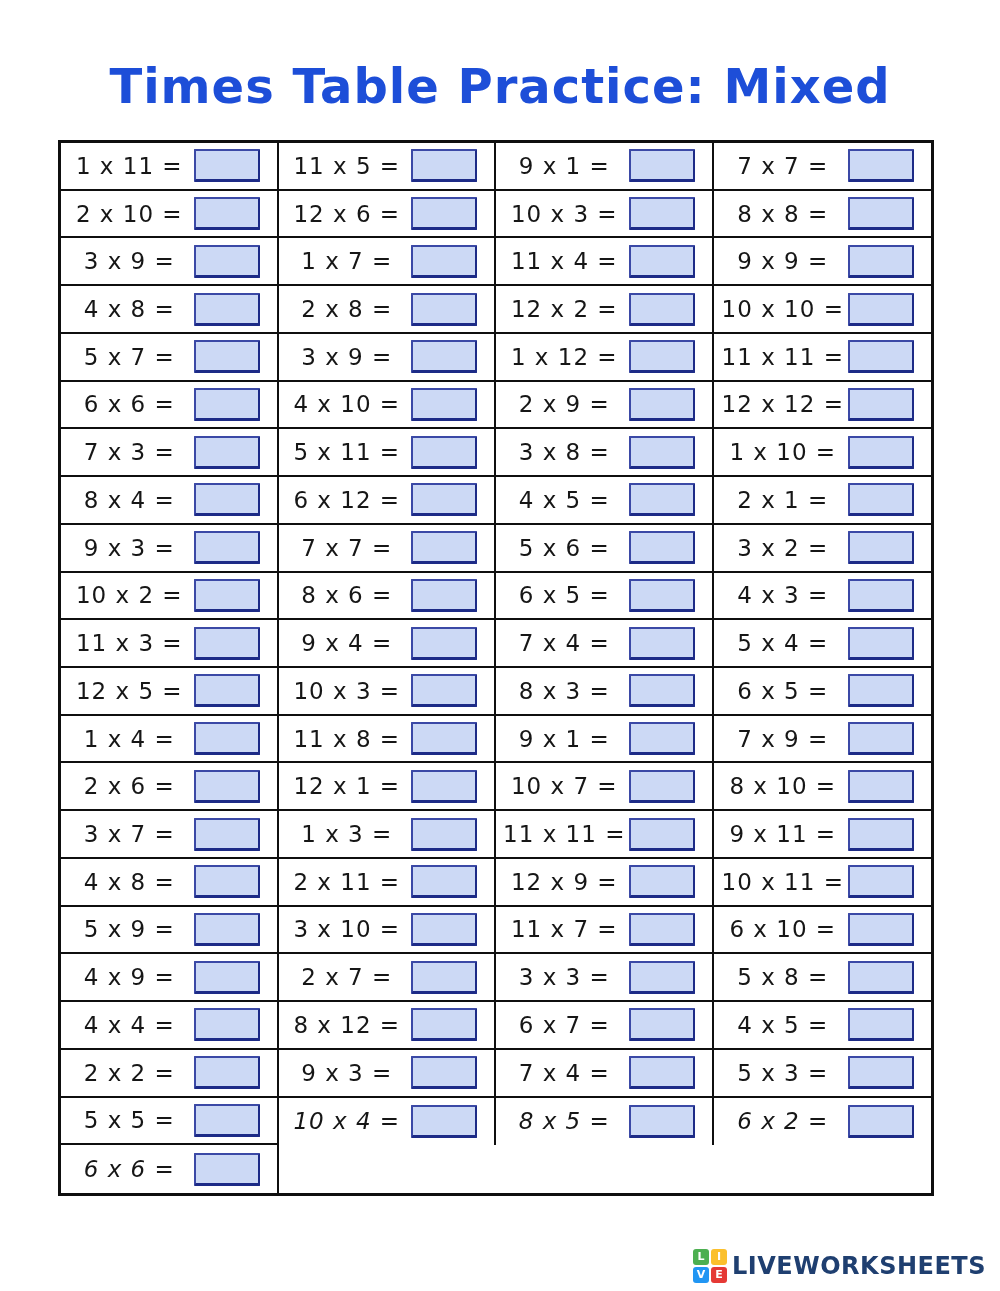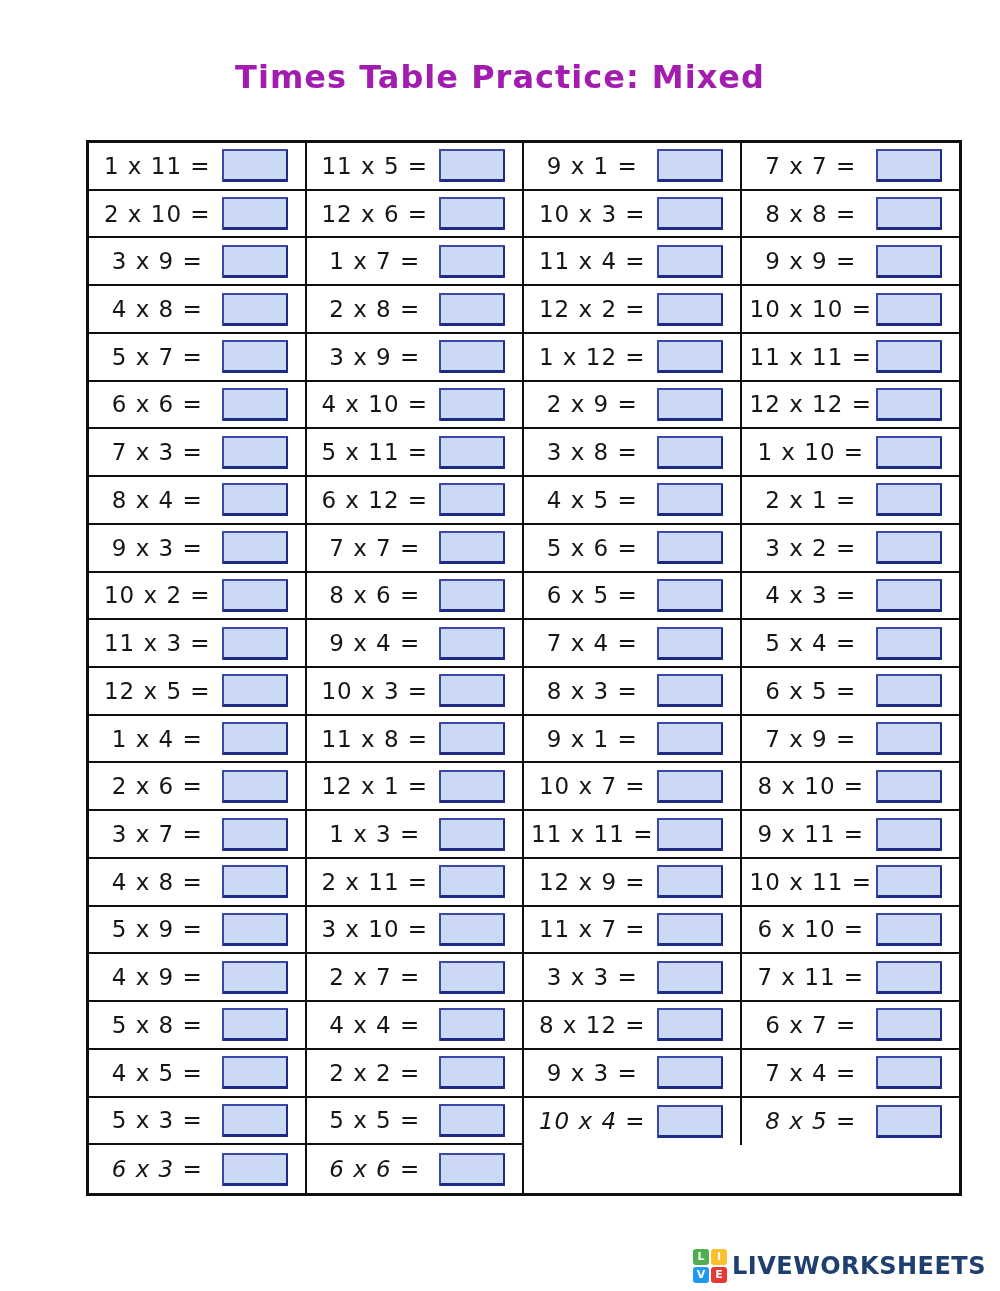--- a/index.html
+++ b/index.html
@@ -15,38 +15,37 @@
     font-family: "DejaVu Sans", sans-serif;
     overflow: hidden;
   }
   .title {
     position: absolute;
     top: 58px;
     left: 0;
     width: 100%;
     margin: 0;
     text-align: center;
-    font-size: 32px;
+    font-size: 48px;
     font-weight: 600;
     letter-spacing: 1px;
-    color: #a21caf;
+    color: #1d4ed8;
   }
   .grid {
     position: absolute;
     left: 58px;
     top: 140px;
     width: 876px;
     height: 1056px;
     box-sizing: border-box;
     border: 3px solid #0f0f0f;
     display: grid;
     grid-template-columns: repeat(4, 1fr);
     grid-auto-rows: 1fr;
     background: #ffffff;
-    margin-left: 28px;
   }
   .cell {
     box-sizing: border-box;
     border-right: 2px solid #0f0f0f;
     border-bottom: 2px solid #0f0f0f;
     display: flex;
     align-items: center;
     padding: 0 17px 0 4px;
     overflow: hidden;
   }
@@ -387,24 +386,20 @@
       </div>
       <div class="cell">
         <span class="problem">2 x 7 =</span>
         <span class="answer-box"></span>
       </div>
       <div class="cell">
         <span class="problem">3 x 3 =</span>
         <span class="answer-box"></span>
       </div>
       <div class="cell">
-        <span class="problem">7 x 11 =</span>
-        <span class="answer-box"></span>
-      </div>
-      <div class="cell">
         <span class="problem">5 x 8 =</span>
         <span class="answer-box"></span>
       </div>
       <div class="cell">
         <span class="problem">4 x 4 =</span>
         <span class="answer-box"></span>
       </div>
       <div class="cell">
         <span class="problem">8 x 12 =</span>
         <span class="answer-box"></span>
@@ -439,21 +434,21 @@
       </div>
       <div class="cell">
         <span class="problem">10 x 4 =</span>
         <span class="answer-box"></span>
       </div>
       <div class="cell">
         <span class="problem">8 x 5 =</span>
         <span class="answer-box"></span>
       </div>
       <div class="cell">
-        <span class="problem">6 x 3 =</span>
+        <span class="problem">6 x 2 =</span>
         <span class="answer-box"></span>
       </div>
       <div class="cell">
         <span class="problem">6 x 6 =</span>
         <span class="answer-box"></span>
       </div>
     </div>
 
   <div class="footer">
     <span class="logo-grid">

